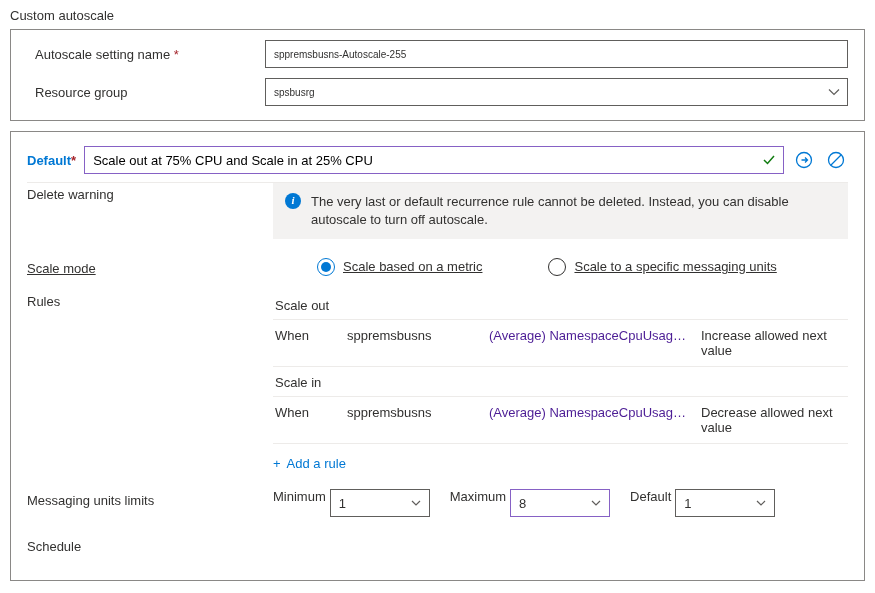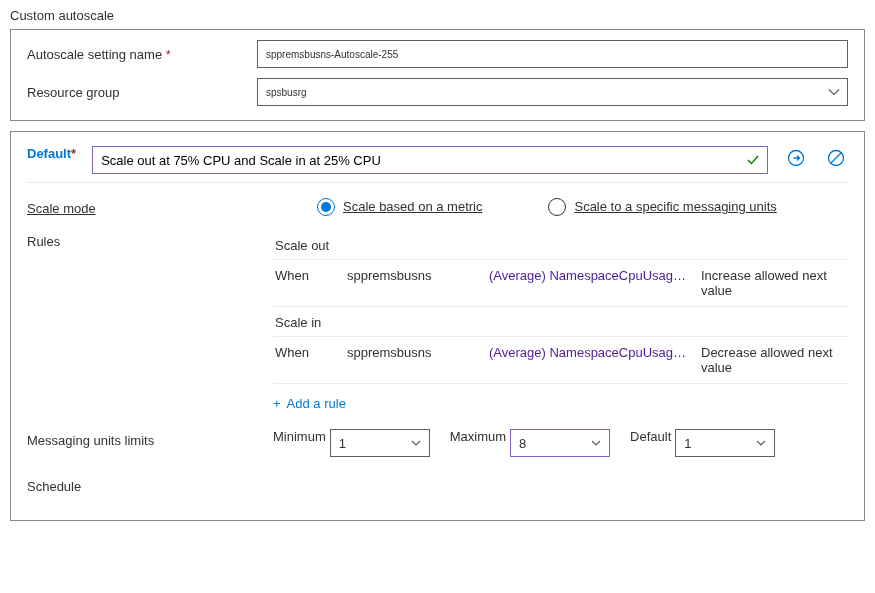--- a/index.html
+++ b/index.html
@@ -1,27 +1,27 @@
 <!DOCTYPE html>
 <html><head>
 <meta charset="utf-8">
 <style>
 * { box-sizing: border-box; margin: 0; padding: 0; font-family: "Segoe UI", sans-serif; }
 body { background: #fff; font-size: 13px; color: #323130; padding: 8px 10px; }
 .section-title { font-size: 13px; color: #323130; margin-bottom: 6px; }
 .box { border: 1px solid #8a8886; padding: 10px 16px 14px 16px; margin-bottom: 10px; }
 .row { display: flex; align-items: center; margin-bottom: 10px; }
 .row:last-child { margin-bottom: 0; }
-.row-label { width: 230px; font-size: 13px; color: #323130; flex-shrink:0; }
+.row-label { width: 230px; font-size: 13px; color: #323130; flex-shrink:0;margin-left:8px; }
 .req { color: #a4262c; }
 .text-input { flex: 1; height: 28px; border: 1px solid #605e5c; padding: 0 8px; font-size: 10px; color:#323130; }
 .select-wrap { flex:1; position:relative; }
 .select-wrap .text-input { width:100%; padding-right:28px; }
 .chev { position:absolute; right:8px; top:50%; transform:translateY(-50%); pointer-events:none; color:#605e5c;}
-.default-header { display:flex; align-items:flex-start; gap:16px; padding: 4px 0 8px 0; border-bottom:1px solid #edebe9; margin-bottom:14px;}
+.default-header { display:flex; align-items:center; gap:8px; padding: 4px 0 8px 0; border-bottom:1px solid #edebe9; }
 .default-label { color:#0078d4; font-weight:600; font-size:13px;}
 .cond-wrap { flex:1; position:relative; display:flex; align-items:center;}
 .cond-wrap input { width:100%; height:28px; border:1px solid #8661c5; padding:0 28px 0 8px; font-size:13px;}
 .check { position:absolute; right:8px; top:50%; transform:translateY(-50%); color:#107c10; font-size:14px;}
 .icon-btn { width:24px; height:24px; display:flex; align-items:center; justify-content:center; color:#0078d4; cursor:pointer; }
 .icon-btn.cancel { color:#0078d4;}
 .content-row { display:flex; margin-bottom:18px; align-items:flex-start;}
 .content-label { width:246px; font-size:13px; flex-shrink:0; padding-top:4px;}
 .content-body { flex:1; }
 .info-banner { background:#f3f2f1; padding:10px 12px; display:flex; gap:10px; align-items:flex-start; font-size:13px; line-height:1.4;}
@@ -92,20 +92,29 @@
         </svg>
     </div>
     <div class="icon-btn cancel">
       <svg width="18" height="18" viewBox="0 0 18 18">
           <circle cx="9" cy="9" r="7.5" stroke="#0078d4" stroke-width="1.3" fill="none"></circle>
           <line x1="4" y1="14" x2="14" y2="4" stroke="#0078d4" stroke-width="1.3"></line>
         </svg>
     </div>
   </div>
 
+  <div class="content-row">
+    <div class="content-label">Delete warning</div>
+    <div class="content-body">
+      <div class="info-banner">
+        <div class="info-icon">i</div>
+        <div>The very last or default recurrence rule cannot be deleted. Instead, you can disable autoscale to turn off autoscale.</div>
+      </div>
+    </div>
+  </div>
 
   <div class="content-row" style="align-items:center; margin-bottom:14px;text-decoration:underline;">
     <div class="content-label">Scale mode</div>
     <div class="content-body">
       <div class="radio-row">
         <div class="radio selected">
           <span class="radio-circle"></span>
           <span>Scale based on a metric</span>
         </div>
         <div class="radio">

